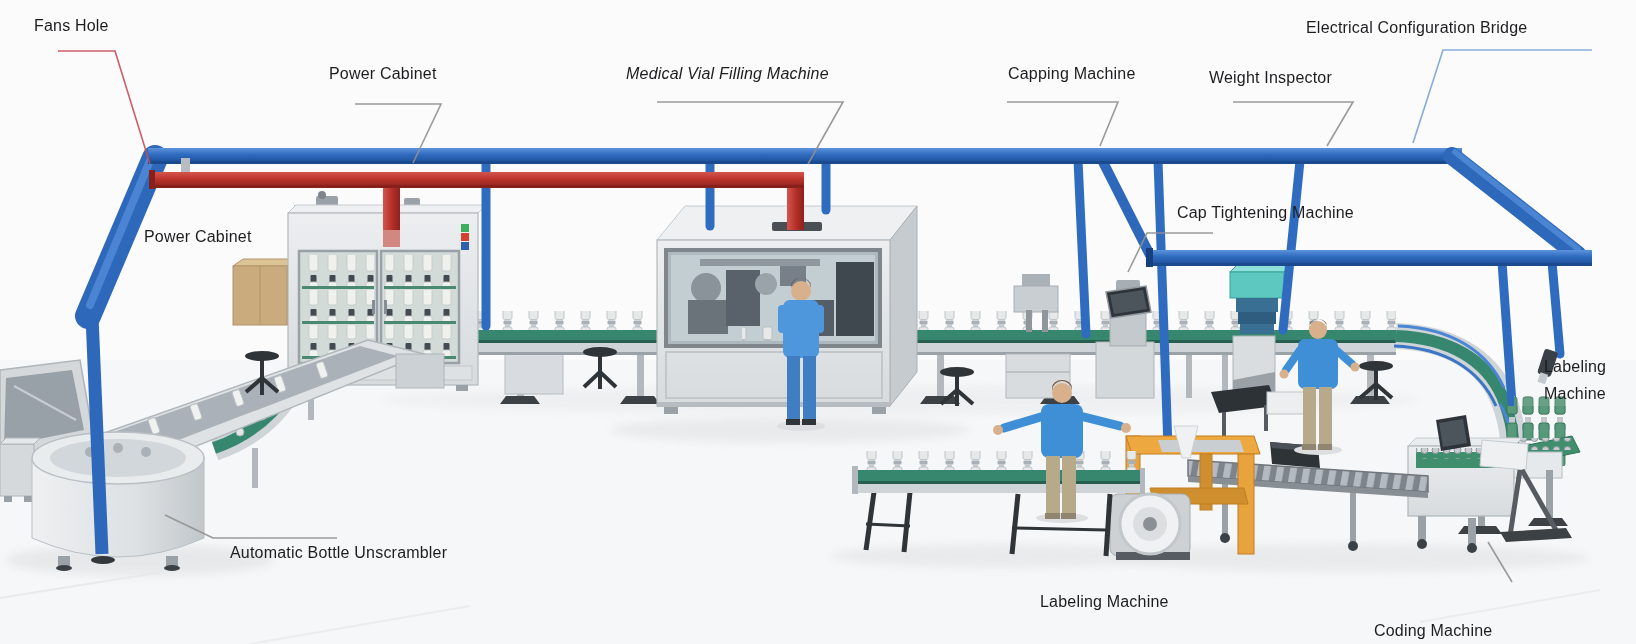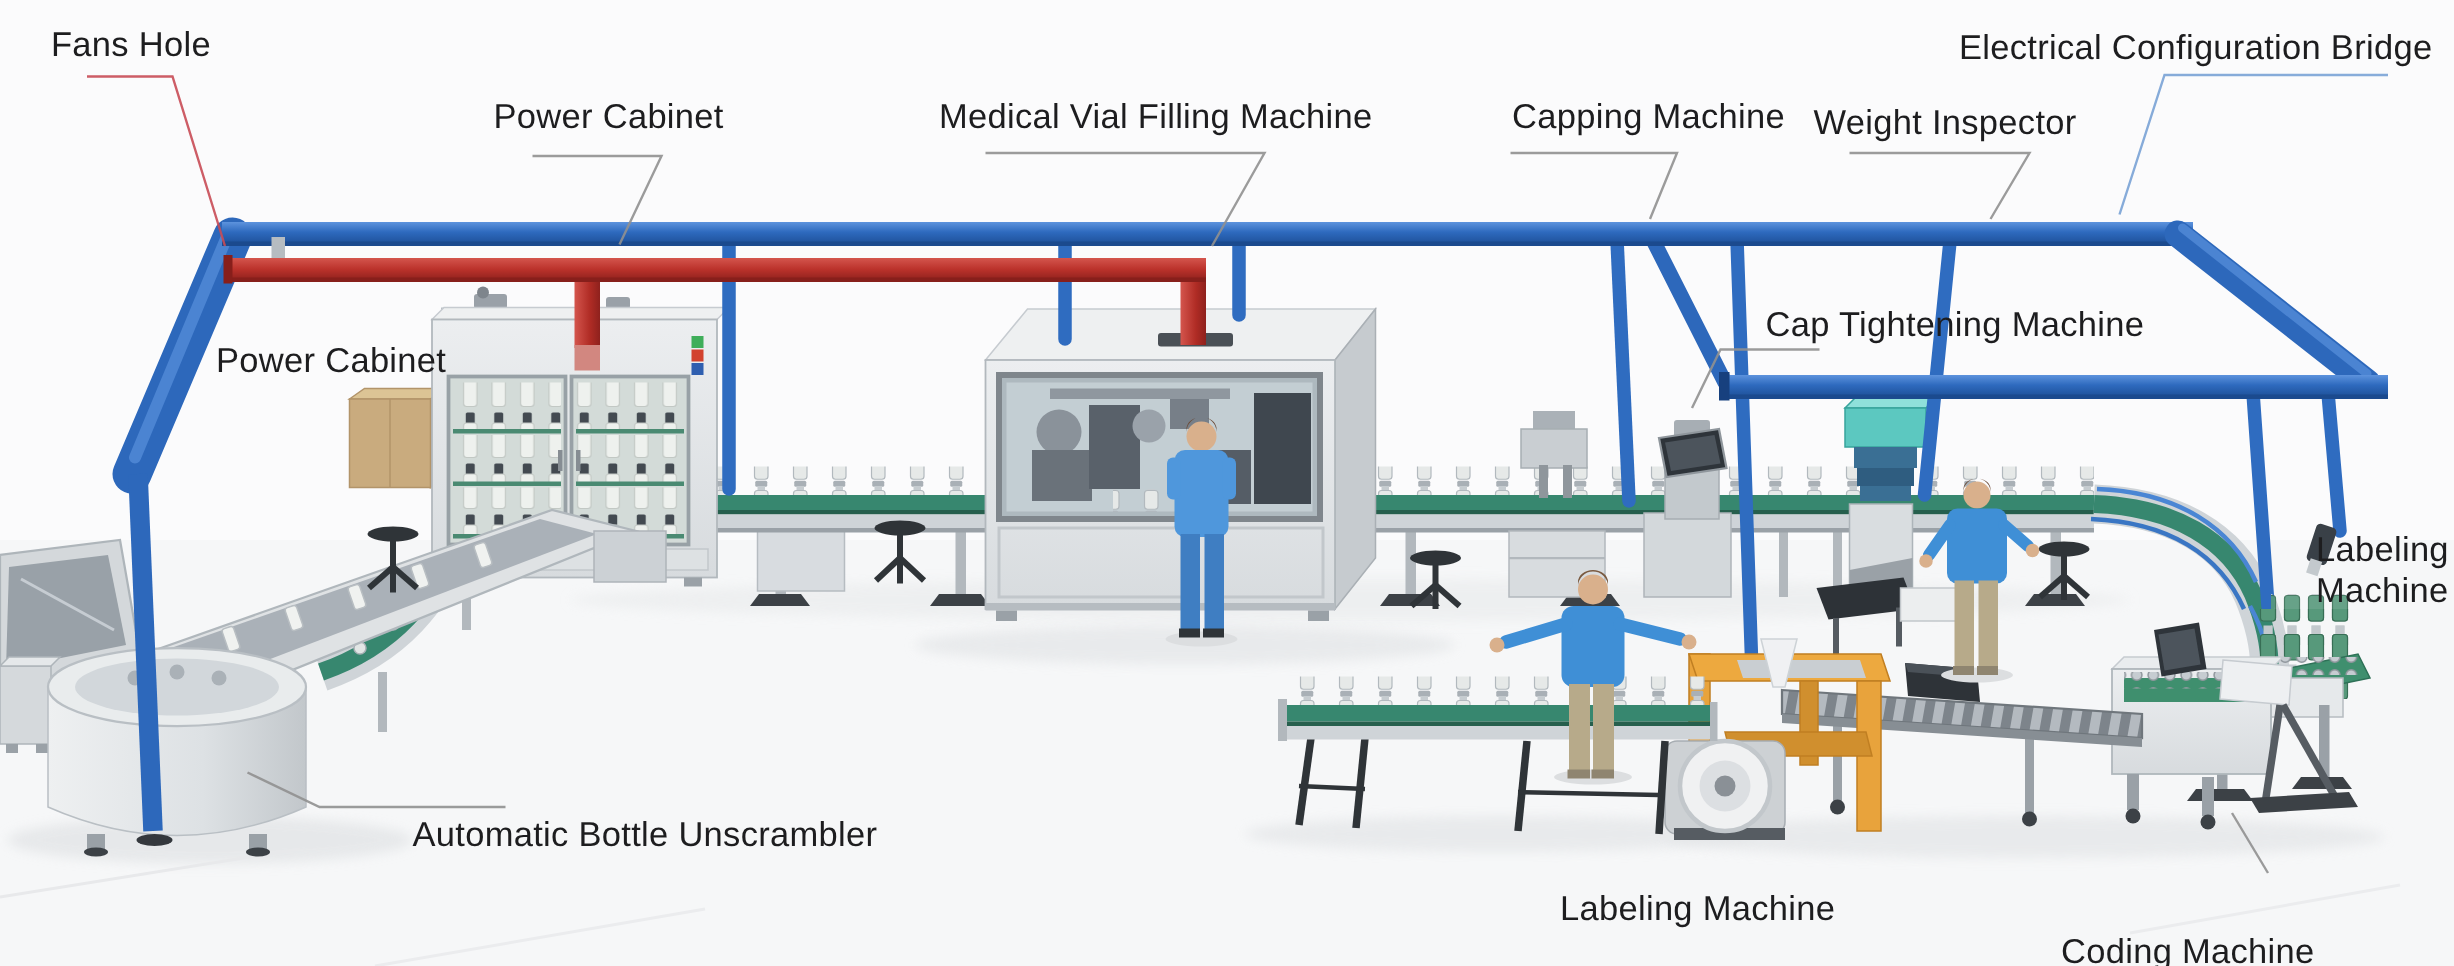--- a/index.html
+++ b/index.html
@@ -4,33 +4,33 @@
 <style>
   html,body{margin:0;padding:0;background:#ffffff;}
   .stage{
     position:relative;width:1636px;height:644px;overflow:hidden;
     background:linear-gradient(180deg,#ffffff 0%,#fcfcfc 45%,#f4f5f6 100%);
     font-family:"Liberation Sans","DejaVu Sans",sans-serif;
   }
   .stage svg{position:absolute;left:0;top:0;}
   .lbl{
     position:absolute;
-    font-size:23px;line-height:1.2;color:#1d1d1f;
+    font-size:16px;line-height:1.2;color:#1d1d1f;
     white-space:nowrap;letter-spacing:.2px;
   }
   #lbl-fans{left:34px;top:16px;}
   #lbl-power-top{left:329px;top:64px;}
-  #lbl-medical{left:626px;top:64px;}
+  #lbl-medical{left:626px;top:64px;font-style:italic;}
   #lbl-capping{left:1008px;top:64px;}
   #lbl-weight{left:1209px;top:68px;}
   #lbl-ecb{left:1306px;top:18px;}
   #lbl-power-left{left:144px;top:227px;}
   #lbl-captight{left:1177px;top:203px;}
   #lbl-labeling{left:1544px;top:353px;white-space:normal;width:100px;line-height:27px;}
-  #lbl-unscrambler{left:230px;top:543px;margin-left:45px;}
+  #lbl-unscrambler{left:230px;top:543px;}
   #lbl-packing{left:1040px;top:592px;}
   #lbl-coding{left:1374px;top:621px;}
 </style>
 </head>
 <body>
 
 <div class="stage">
 
 <svg width="1636" height="644" viewBox="0 0 1636 644">
   <defs>

